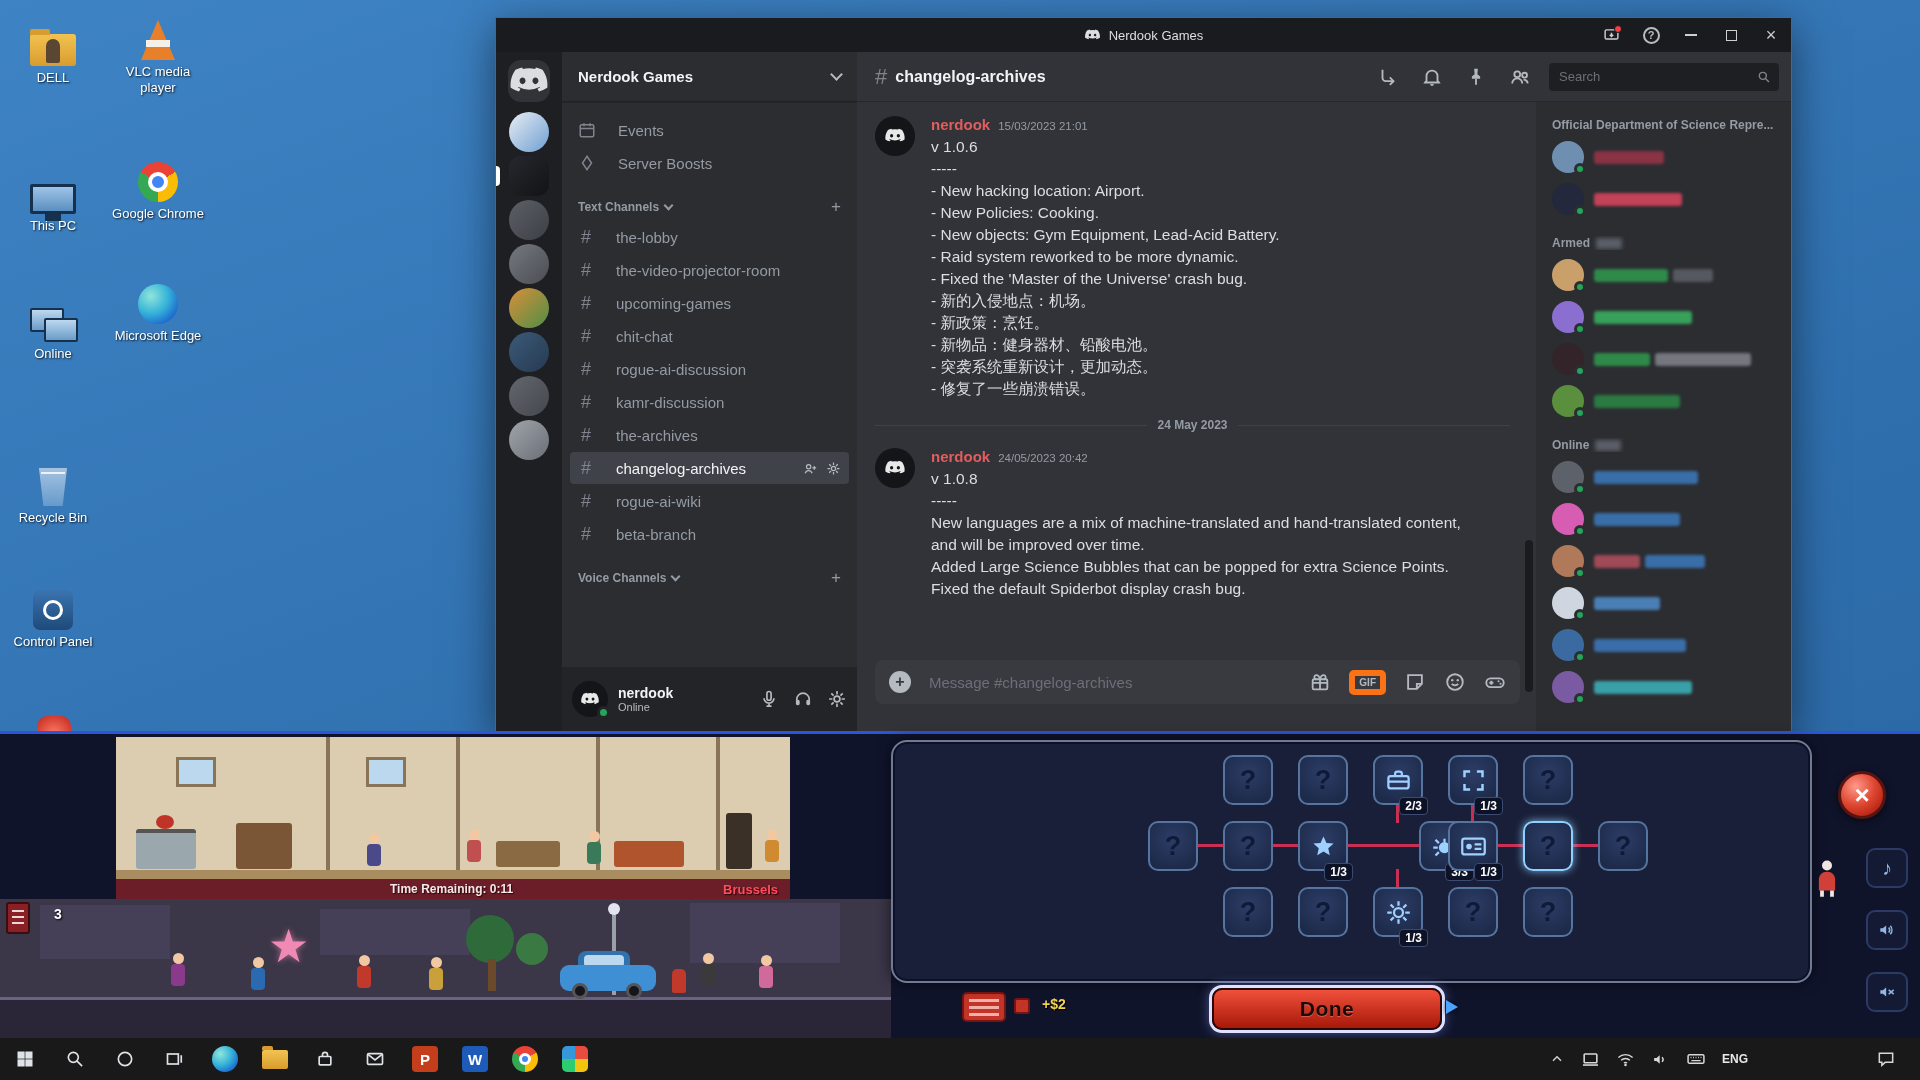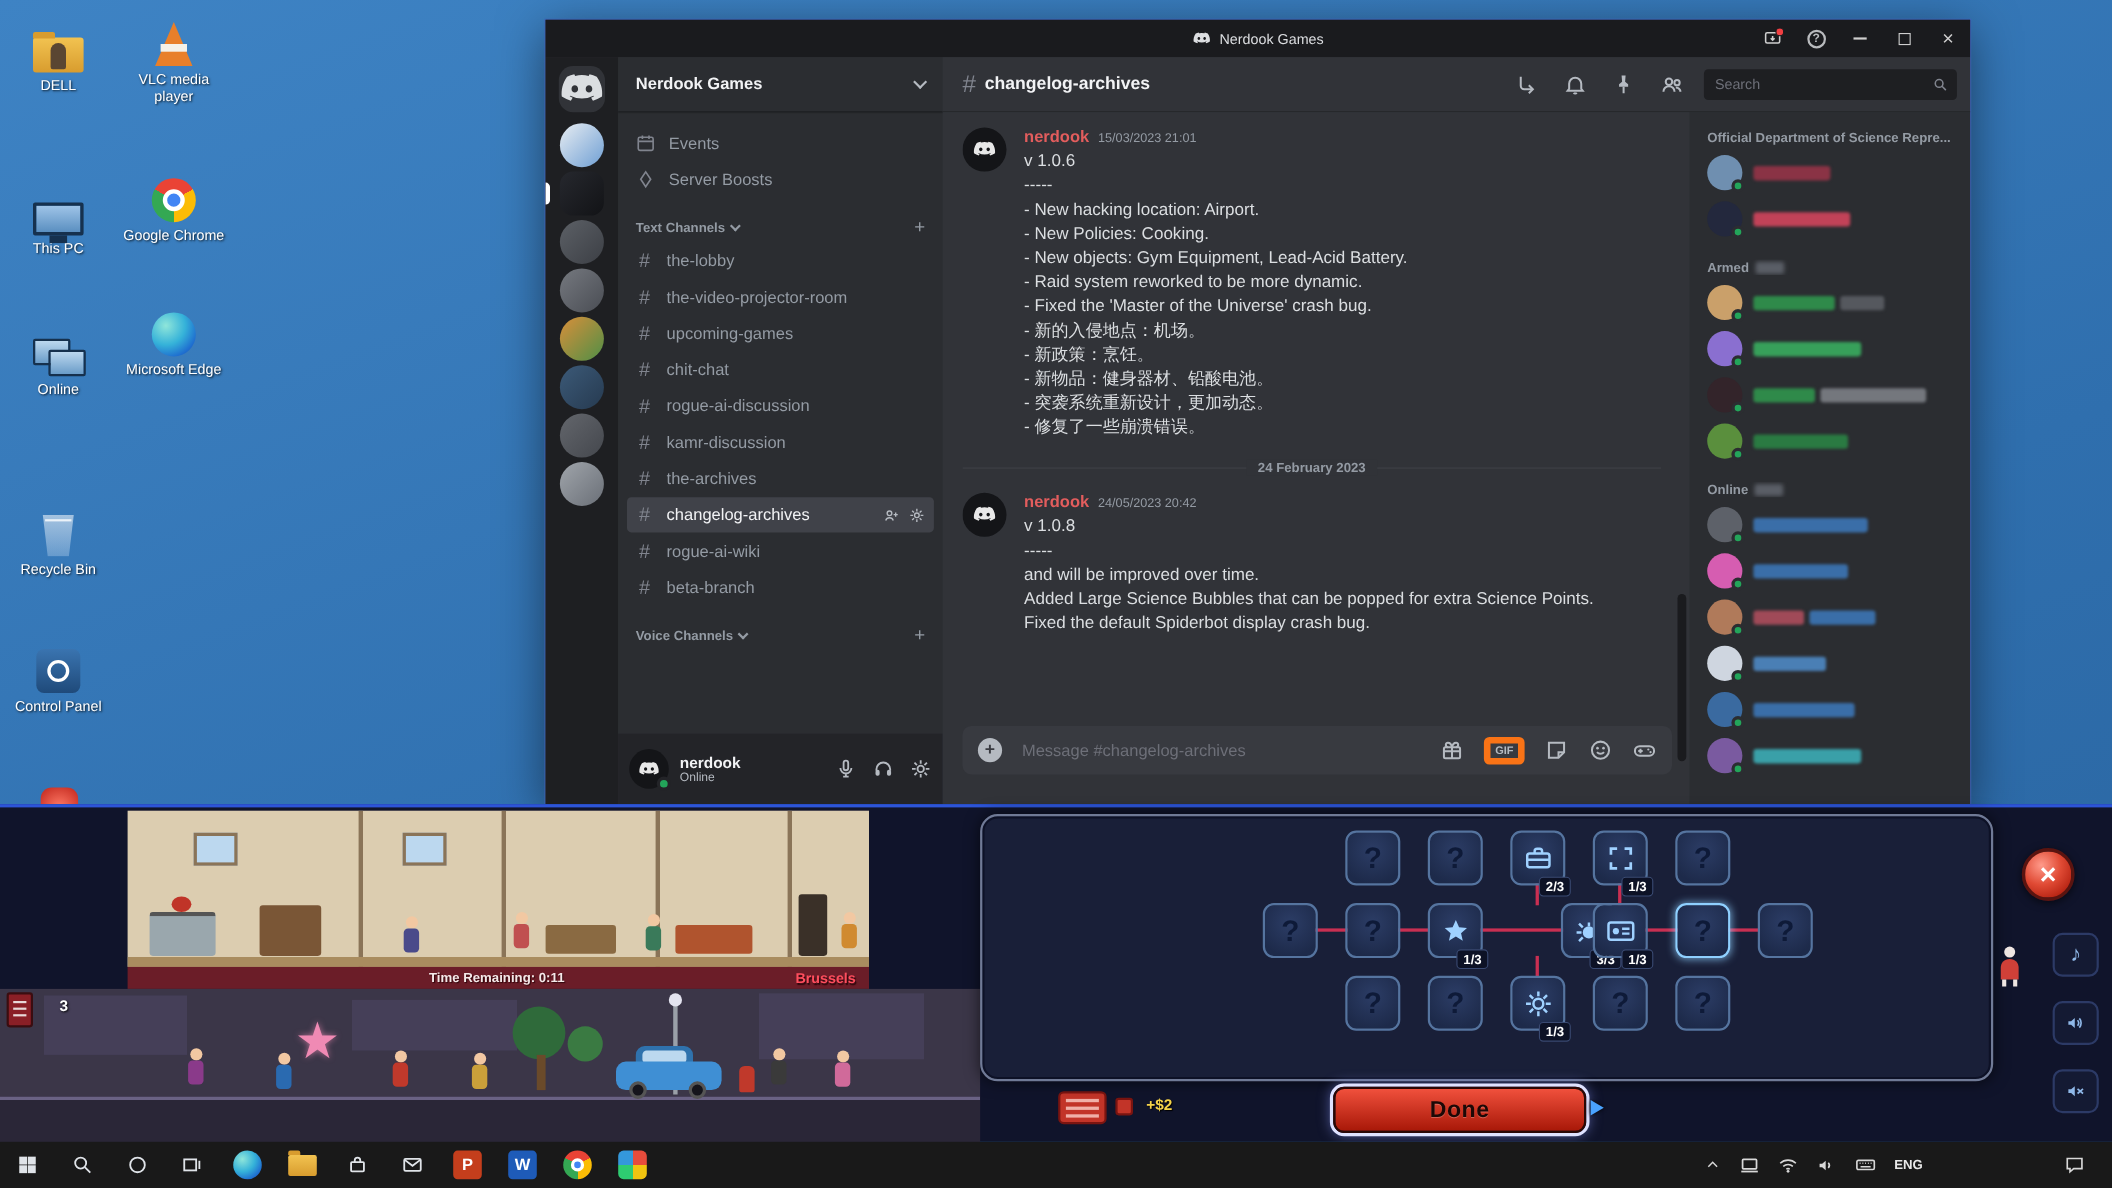--- a/index.html
+++ b/index.html
@@ -51,21 +51,21 @@
   .home-btn svg{width:26px;}
   .server-slot{position:relative;width:66px;height:44px;display:flex;align-items:center;justify-content:center;}
   .server-icon{width:40px;height:40px;border-radius:50%;}
   .server-icon.sel{border-radius:12px;}
   .pill{position:absolute;left:0;top:12px;width:4px;height:20px;border-radius:0 4px 4px 0;background:#fff;}
 
   .sidebar{position:absolute;left:66px;top:0;bottom:0;width:295px;background:#2b2d31;}
   .side-header{height:50px;border-bottom:1px solid #1f2124;display:flex;align-items:center;padding:0 16px;color:#f2f3f5;font-weight:700;font-size:15px;box-shadow:0 1px 0 rgba(0,0,0,.15);}
   .chev{width:9px;height:9px;border-right:2px solid #b5bac1;border-bottom:2px solid #b5bac1;transform:rotate(45deg);margin-left:auto;margin-top:-4px;}
   .side-scroll{position:absolute;top:50px;bottom:64px;left:0;right:0;overflow:hidden;padding-top:12px;}
-  .chan{display:flex;align-items:center;gap:12px;height:32px;margin:1px 8px;padding:0 8px;border-radius:4px;color:#80848e;font-size:15px;}
+  .chan{display:flex;align-items:center;gap:22px;height:32px;margin:1px 8px;padding:0 8px;border-radius:4px;color:#80848e;font-size:15px;}
   .chan .chan-label{color:#949ba4;white-space:nowrap;overflow:hidden;text-overflow:ellipsis;}
   .chan.selected{background:#404249;}
   .chan.selected .chan-label{color:#f2f3f5;}
   .chan-hash{font-size:18px;color:#80848e;width:16px;text-align:center;}
   .chan-icons{margin-left:auto;display:flex;gap:8px;align-items:center;color:#b5bac1;}
   .sec{display:flex;align-items:center;gap:6px;color:#949ba4;font-size:12px;font-weight:600;margin:18px 16px 4px;}
   .sec .chev2{width:7px;height:7px;border-right:2px solid #949ba4;border-bottom:2px solid #949ba4;transform:rotate(45deg);margin-top:-3px;}
   .sec .plus{margin-left:auto;font-size:17px;font-weight:400;color:#949ba4;}
   .user-panel{position:absolute;left:0;right:0;bottom:0;height:64px;background:#232428;display:flex;align-items:center;padding:0 10px;gap:10px;}
   .avatar{border-radius:50%;background:#141518;position:relative;display:flex;align-items:center;justify-content:center;color:#e8e8e8;flex:none;}
@@ -474,34 +474,35 @@
                 <div class="msg-line">- Raid system reworked to be more dynamic.</div>
                 <div class="msg-line">- Fixed the 'Master of the Universe' crash bug.</div>
                 <div class="msg-line">- 新的入侵地点：机场。</div>
                 <div class="msg-line">- 新政策：烹饪。</div>
                 <div class="msg-line">- 新物品：健身器材、铅酸电池。</div>
                 <div class="msg-line">- 突袭系统重新设计，更加动态。</div>
                 <div class="msg-line">- 修复了一些崩溃错误。</div>
               </div>
             </div>
             <div class="date-divider">
-              <span class="dd-label">24 February 2023</span>
+              <span class="dd-label">24 May 2023</span>
             </div>
             <div class="msg">
               <div class="avatar msg-avatar">
                 <span style="width:22px;display:flex;color:#e8e8e8">
                   <svg viewBox="0 0 28 20" style="width:100%">
                     <path d="M23 2.5A22 22 0 0 0 18.6 1l-.5 1a18 18 0 0 0-8.2 0L9.4 1A22 22 0 0 0 5 2.5C2.2 6.6 1.4 10.6 1.8 14.5A22 22 0 0 0 7.3 17l1.1-1.8a13 13 0 0 1-1.8-.9l.4-.3a15.5 15.5 0 0 0 14 0l.4.3c-.6.35-1.2.65-1.8.9L20.7 17a22 22 0 0 0 5.5-2.5c.5-4.5-.7-8.4-3.2-12zM9.7 12.1c-1.1 0-2-1-2-2.2s.9-2.2 2-2.2 2 1 2 2.2-.9 2.2-2 2.2zm8.6 0c-1.1 0-2-1-2-2.2s.9-2.2 2-2.2 2 1 2 2.2-.9 2.2-2 2.2z" fill="currentColor"></path>
                   </svg>
                 </span>
               </div>
               <div class="msg-body">
                 <div class="msg-head"><span class="msg-author">nerdook</span><span class="msg-time">24/05/2023 20:42</span></div>
                 <div class="msg-line">v 1.0.8</div>
                 <div class="msg-line">-----</div>
+                <div class="msg-line">New languages are a mix of machine-translated and hand-translated content,</div>
                 <div class="msg-line">and will be improved over time.</div>
                 <div class="msg-line">Added Large Science Bubbles that can be popped for extra Science Points.</div>
                 <div class="msg-line">Fixed the default Spiderbot display crash bug.</div>
               </div>
             </div>
           </div>
         <div class="scroll-thumb"></div>
         <div class="chat-input">
           <span class="plus-circle">+</span>
           <input placeholder="Message #changelog-archives" style="">

